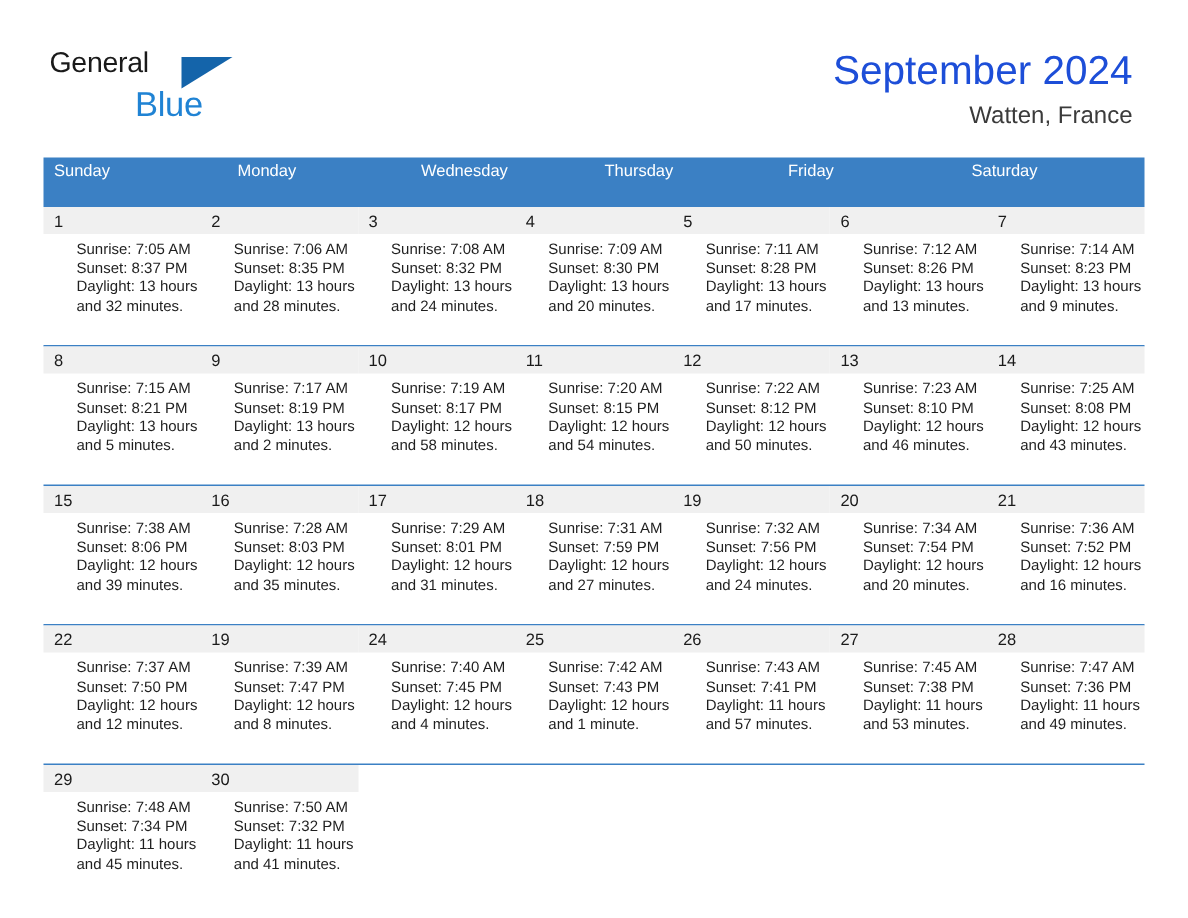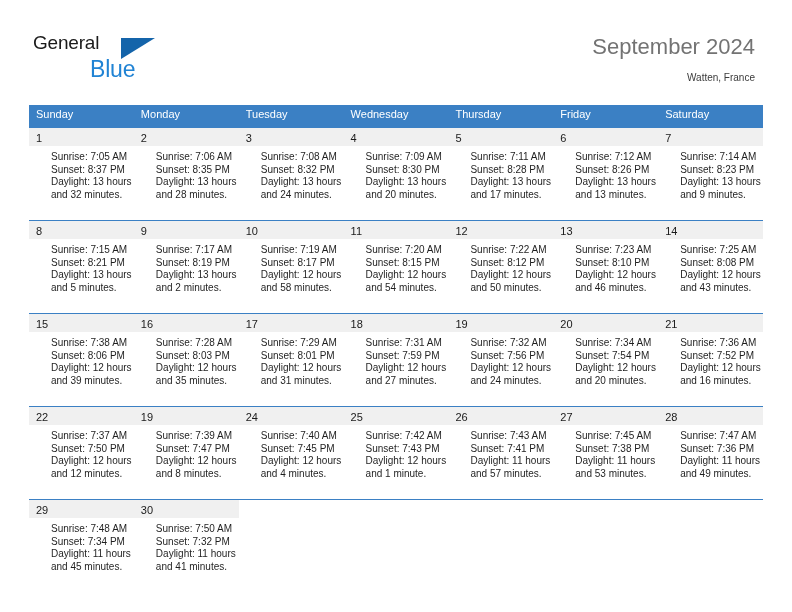--- a/index.html
+++ b/index.html
@@ -63,46 +63,46 @@
     color: #2083d4;
     font-family: "Liberation Sans", sans-serif;
   }
   .title-block {
     position: absolute;
     right: 37px;
     top: 30px;
     text-align: right;
   }
   .cal-title {
-    font-size: 22px;
-    color: #737373;
+    font-size: 27px;
+    color: #1d4ed8;
     font-weight: normal;
     line-height: 34px;
     white-space: nowrap;
   }
   .cal-subtitle {
-    font-size: 10px;
+    font-size: 16px;
     color: #3b3b3b;
     line-height: 20px;
     margin-top: 4px;
     white-space: nowrap;
   }
 
   
   .calendar {
     position: absolute;
     left: 29px;
     top: 105px;
     width: 734px;
   }
   .dow-row {
     display: flex;
     width: 100%;
     background: #3b80c4;
-    height: 23px;
+    height: 33px;
   }
   .dow {
     flex: 1 1 0;
     color: #ffffff;
     font-size: 11px;
     line-height: 19px;
     padding-left: 7px;
     box-sizing: border-box;
     white-space: nowrap;
   }
@@ -167,21 +167,20 @@
       <div class="cal-subtitle">Watten, France</div>
     </div>
 
   </div>
 
   <div class="calendar">
 
     <div class="dow-row">
       <div class="dow">Sunday</div>
       <div class="dow">Monday</div>
-      <div class="dow">Tuesday</div>
       <div class="dow">Wednesday</div>
       <div class="dow">Thursday</div>
       <div class="dow">Friday</div>
       <div class="dow">Saturday</div>
     </div>
 
     <div id="weeks-host">
         <div class="week first">
           <div class="cell">
             <div class="daynum-band"><span class="daynum">1</span></div>

